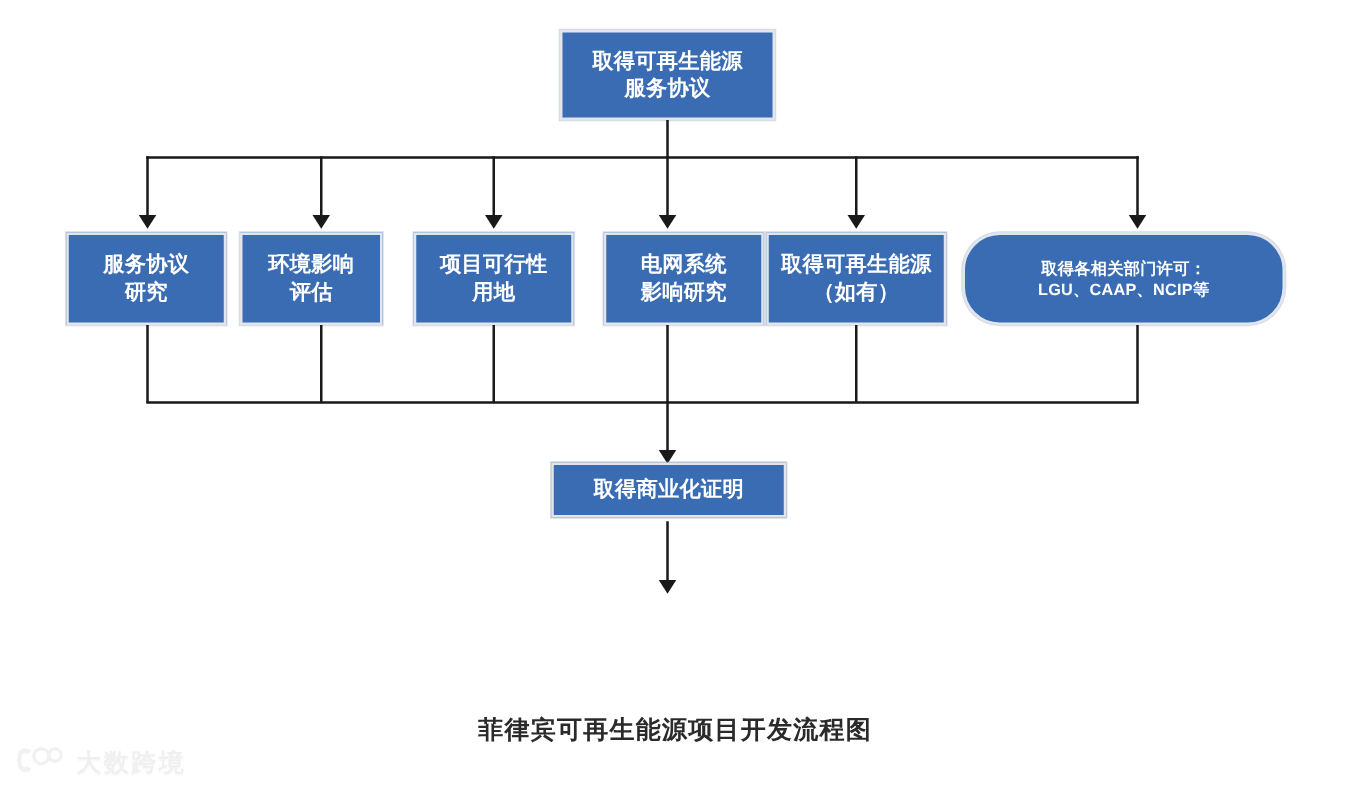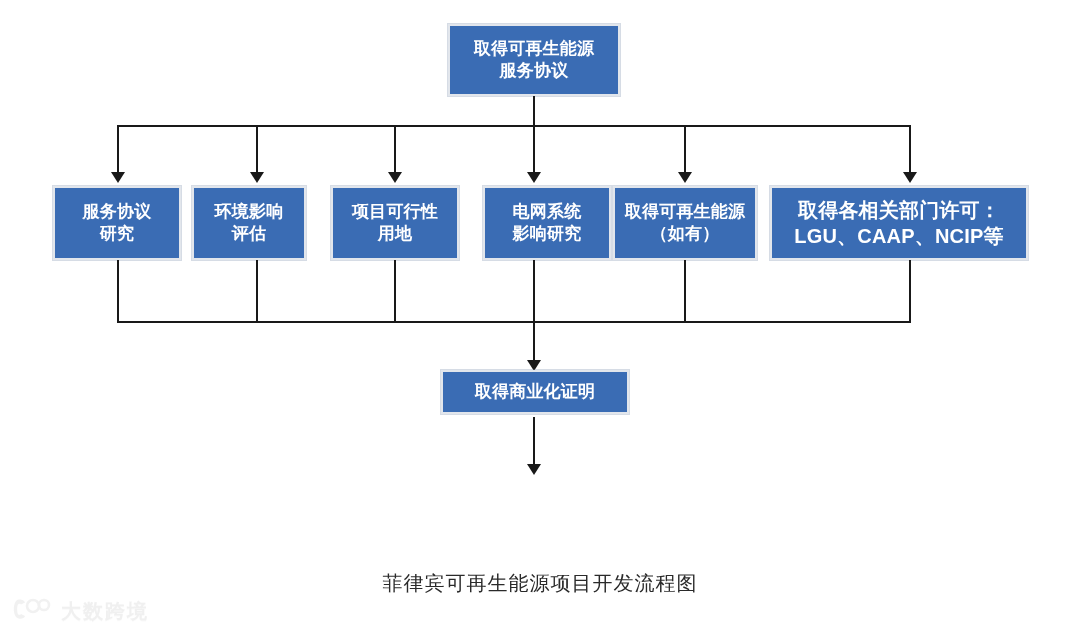--- a/index.html
+++ b/index.html
@@ -31,21 +31,21 @@
     align-items: center;
     justify-content: center;
     text-align: center;
     line-height: 1.32;
     font-size: 17px;
     font-weight: 700;
     letter-spacing: 0.2px;
     white-space: pre-line;
     box-shadow: 0 0 0 1px rgba(120,140,170,0.30);
   }
-  .node.small { font-size: 20px; }
+  .node.small { font-size: 13px; border-radius: 30px; }
 
   
   .hline {
     position: absolute;
     background: #191919;
     height: 2px;
   }
   .vline {
     position: absolute;
     background: #191919;
@@ -60,21 +60,21 @@
     border-top: 11px solid #191919;
   }
 
   
   #caption {
     position: absolute;
     left: 0;
     width: 1080px;
     text-align: center;
     font-size: 20px;
-    font-weight: 400;
+    font-weight: 700;
     color: #2a2a2a;
     letter-spacing: 1px;
   }
 
   
   #watermark {
     position: absolute;
     left: 12px;
     bottom: 6px;
     display: flex;

